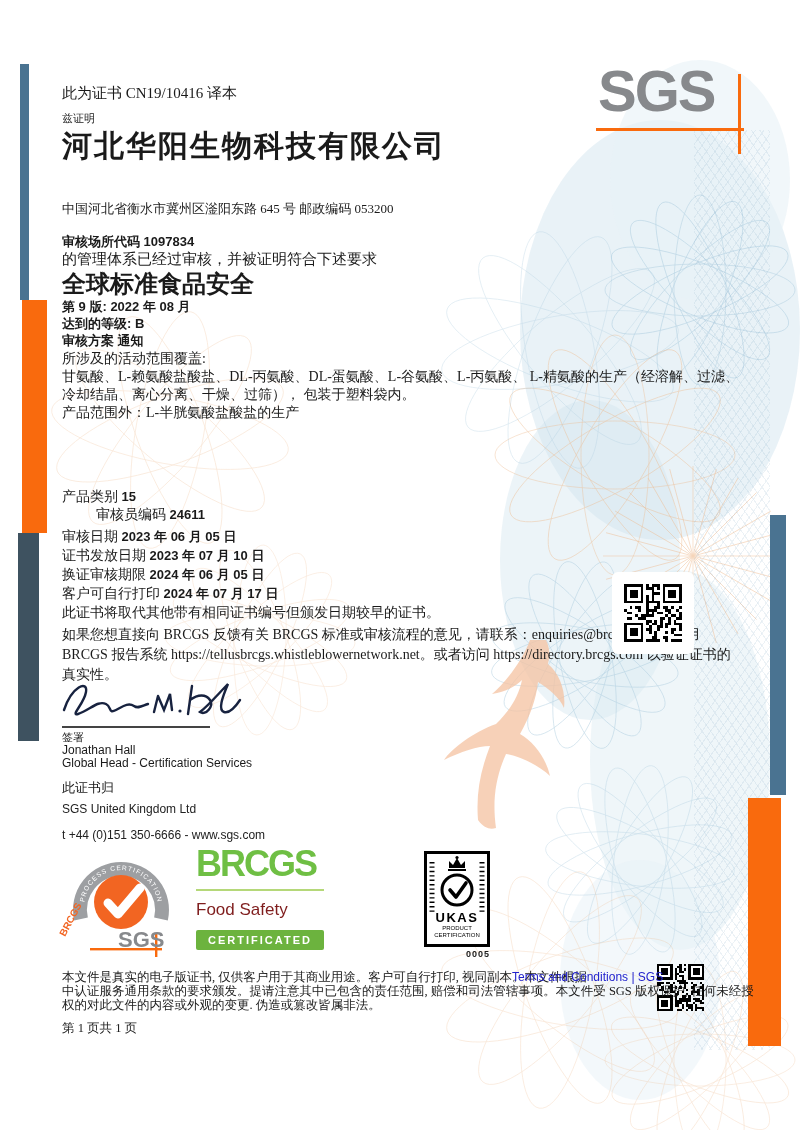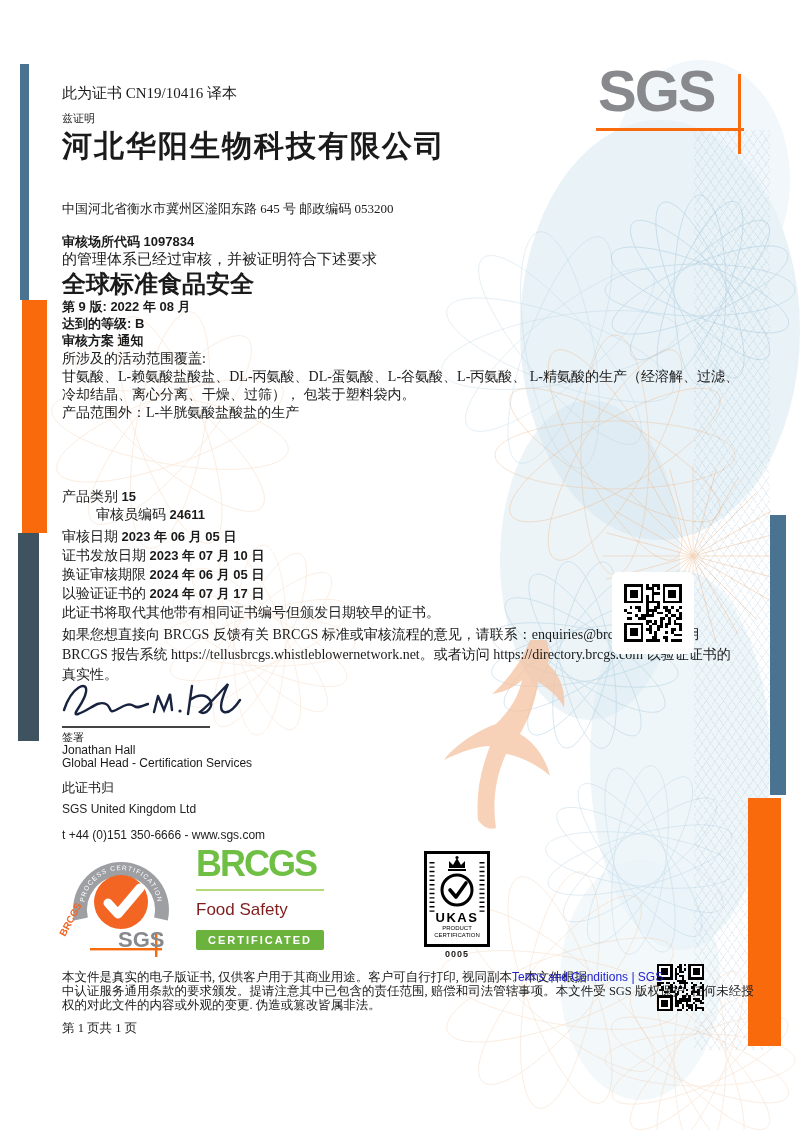--- a/index.html
+++ b/index.html
@@ -52,21 +52,21 @@
   .iss{font-family:"Liberation Sans","DejaVu Sans",sans-serif;font-size:12px;color:#222;}
   .iss1{left:62px;top:802px;} .iss2{left:62px;top:815px;} .iss3{left:62px;top:828px;}
   
   .seal{left:56px;top:845px;}
   .brcgs{left:196px;top:846px;width:128px;font-family:"Liberation Sans","DejaVu Sans",sans-serif;}
   .brcgs-brand{font-weight:bold;font-size:36px;letter-spacing:-2px;color:#6fbf44;line-height:1;}
   .brcgs-div{margin-top:7px;height:2px;background:#b5d879;}
   .brcgs-sub{margin-top:9px;font-size:17px;color:#7f1d1d;}
   .brcgs-badge{margin-top:10px;height:20px;background:#6cb33e;border-radius:2px;color:#fff;
                font-weight:bold;font-size:11px;letter-spacing:2px;display:flex;align-items:center;justify-content:center;}
-  .ukas{left:424px;top:851px;width:66px;text-align:center;font-family:"Liberation Sans","DejaVu Sans",sans-serif;}
+  .ukas{left:424px;top:851px;width:66px;text-align:right;font-family:"Liberation Sans","DejaVu Sans",sans-serif;}
   .ukas-box{width:66px;height:96px;border:3px solid #000;box-sizing:border-box;position:relative;background:#fff;}
   .ukas-num{font-weight:bold;font-size:9px;margin-top:2px;letter-spacing:1px;}
   
   .qr-patch{left:612px;top:572px;width:82px;height:82px;background:#fff;border-radius:6px;}
   .qr-mid{left:624px;top:584px;width:58px;height:58px;}
   .qr-bot{left:657px;top:964px;width:47px;height:47px;}
   .disc{font-size:12.5px;line-height:13.5px;}
   .disc1{left:62px;top:971px;} .disc2{left:62px;top:985px;} .disc3{left:62px;top:999px;}
   .terms{left:512px;top:970px;font-size:12px;color:#2222cc;
          font-family:"Liberation Sans","DejaVu Sans",sans-serif;cursor:pointer;}
@@ -177,21 +177,21 @@
   <div class="abs kv d0">
     <span>审核日期 </span><span class="v">2023 年 06 月 05 日</span>
   </div>
   <div class="abs kv d1">
     <span>证书发放日期 </span><span class="v">2023 年 07 月 10 日</span>
   </div>
   <div class="abs kv d2">
     <span>换证审核期限 </span><span class="v">2024 年 06 月 05 日</span>
   </div>
   <div class="abs kv d3">
-    <span>以验证证书的 </span><span class="v">2024 年 07 月 17 日</span>
+    <span>客户可自行打印 </span><span class="v">2024 年 07 月 17 日</span>
   </div>
   <div class="abs supersede">此证书将取代其他带有相同证书编号但颁发日期较早的证书。</div>
 
   <div class="abs fb1">如果您想直接向 BRCGS 反馈有关 BRCGS 标准或审核流程的意见，请联系：enquiries@brcgs.com 或使用</div>
   <div class="abs fb2">BRCGS 报告系统 https://tellusbrcgs.whistleblowernetwork.net。或者访问 https://directory.brcgs.com 以验证证书的</div>
   <div class="abs fb3">真实性。</div>
 
   <svg class="abs sig" width="200" height="52" viewBox="0 0 200 52">
     <path d="M6 34 C14 10 30 4 28 16 C26 28 12 40 20 38 C32 34 40 24 48 28 C54 31 50 38 58 34 C64 31 70 26 76 30 C80 33 84 30 90 28" fill="none" stroke="#17223f" stroke-width="2.4" stroke-linecap="round"></path>
     <path d="M100 20 L96 36 M100 20 L106 34 L112 18 L114 34" fill="none" stroke="#17223f" stroke-width="2.4" stroke-linecap="round"></path>

